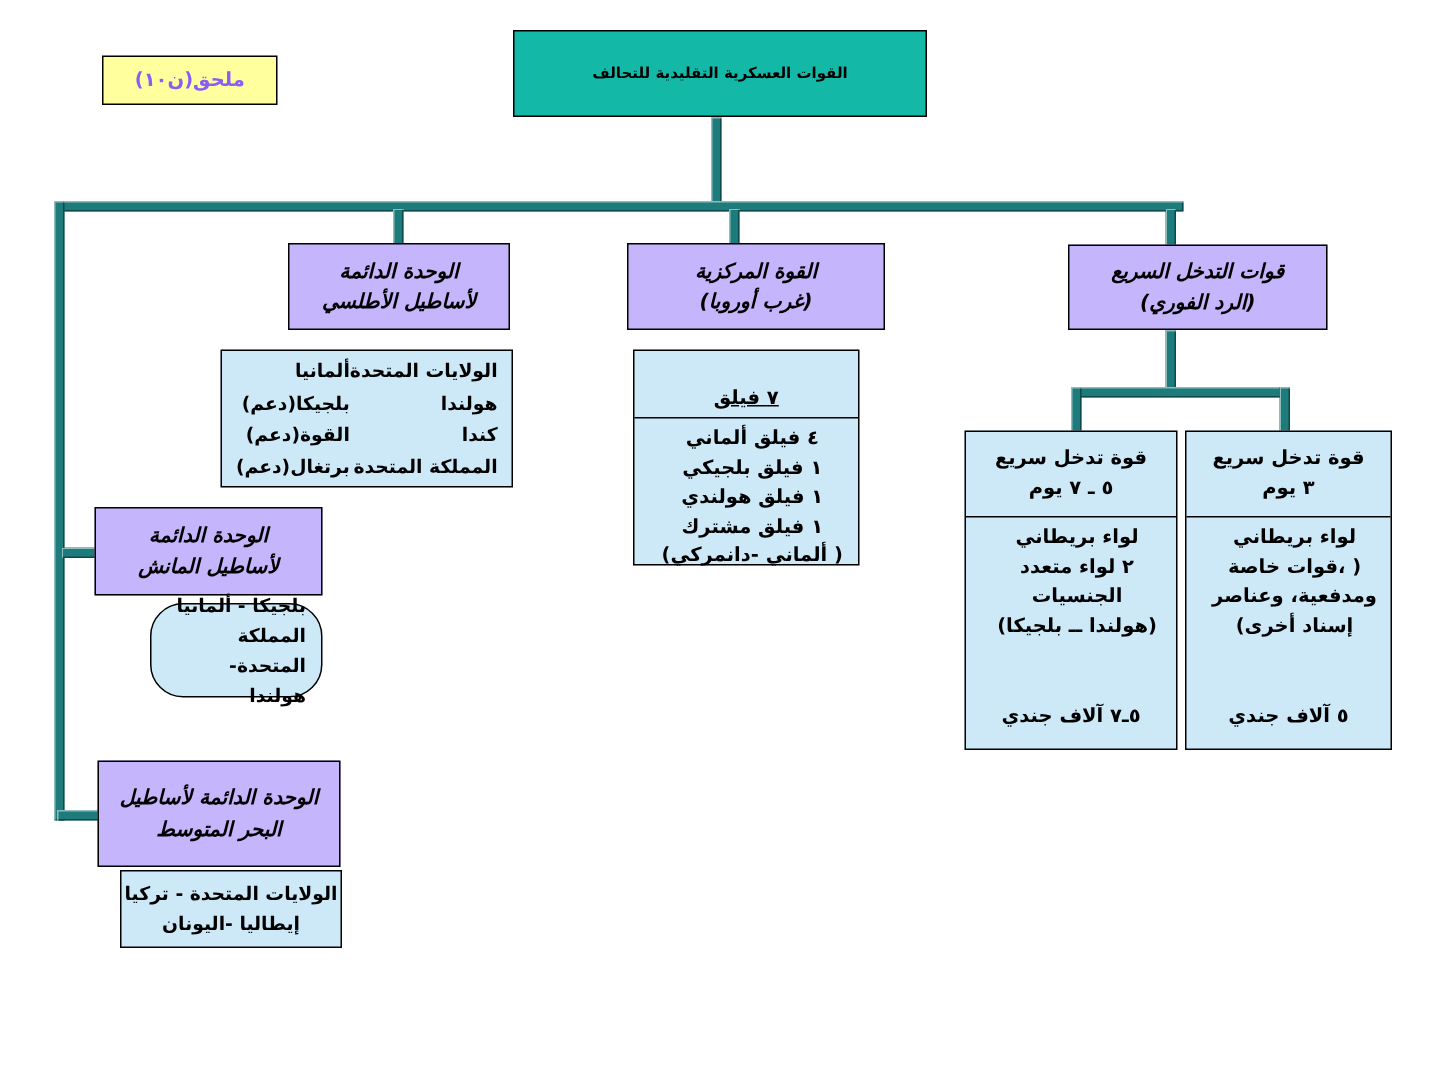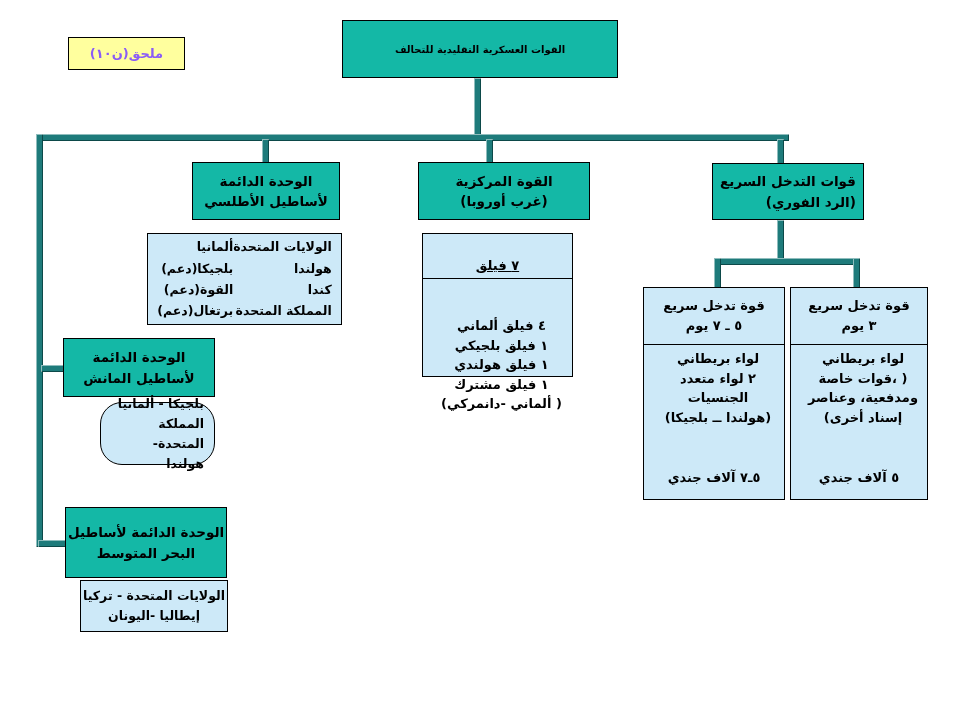--- a/index.html
+++ b/index.html
@@ -13,21 +13,21 @@
     box-shadow:inset 1px 1px 0 rgba(255,255,255,.5), inset -1px -1px 0 rgba(0,40,40,.6);
   }
   
   .box{
     position:absolute;border:1px solid #000;box-sizing:border-box;
     direction:rtl;color:#000;font-weight:bold;
     display:flex;align-items:center;justify-content:center;text-align:center;
     white-space:pre-line;line-height:1.5;
   }
   .green{background:#14b8a6;font-size:10px;}
-  .yellow{background:#14b8a6;font-size:13.5px;}
+  .yellow{background:#c4b5fd;font-size:13.5px;font-style:italic;}
   .blue{background:#cde9f8;font-size:12.5px;}
   .annex{background:#ffff9e;color:#8b5cf6;font-size:13px;}
   
   .members-grid{
     display:grid;grid-template-columns:1.15fr 1fr;align-content:center;
     row-gap:2px;padding:4px 10px;justify-items:start;text-align:right;
     line-height:1.55;
   }
   .members-grid span{white-space:nowrap;}
   
@@ -71,37 +71,37 @@
   <div class="box yellow" style="left:192px;top:162px;width:148px;height:58px;">
     <span>الوحدة الدائمة
 لأساطيل الأطلسي</span>
   </div>
 
   <div class="box yellow" style="left:418px;top:162px;width:172px;height:58px;">
     <span>القوة المركزية
 (غرب أوروبا)</span>
   </div>
 
-  <div class="box yellow" style="left:712px;top:163px;width:152px;height:57px;text-align:right;">
+  <div class="box yellow" style="left:712px;top:163px;width:173px;height:57px;">
     <span>قوات التدخل السريع
 (الرد الفوري)</span>
   </div>
 
   <div class="box blue members-grid" style="left:147px;top:233px;width:195px;height:92px;">
     <span>الولايات المتحدة</span>
     <span>ألمانيا</span>
     <span>هولندا</span>
     <span>بلجيكا(دعم)</span>
     <span>كندا</span>
     <span>القوة(دعم)</span>
     <span>المملكة المتحدة</span>
     <span>برتغال(دعم)</span>
   </div>
 
-  <div class="box blue stack" style="left:422px;top:233px;width:151px;height:144px;font-size:13px;gap:33px;">
+  <div class="box blue stack" style="left:422px;top:233px;width:151px;height:144px;font-size:13px;">
     <div class="sec-header">
       <span class="u">٧ فيلق</span>
     </div>
     <div class="sec-body">٤ فيلق ألماني
 ١ فيلق بلجيكي
 ١ فيلق هولندي
 ١ فيلق مشترك
 ( ألماني -دانمركي)</div>
   </div>
 

